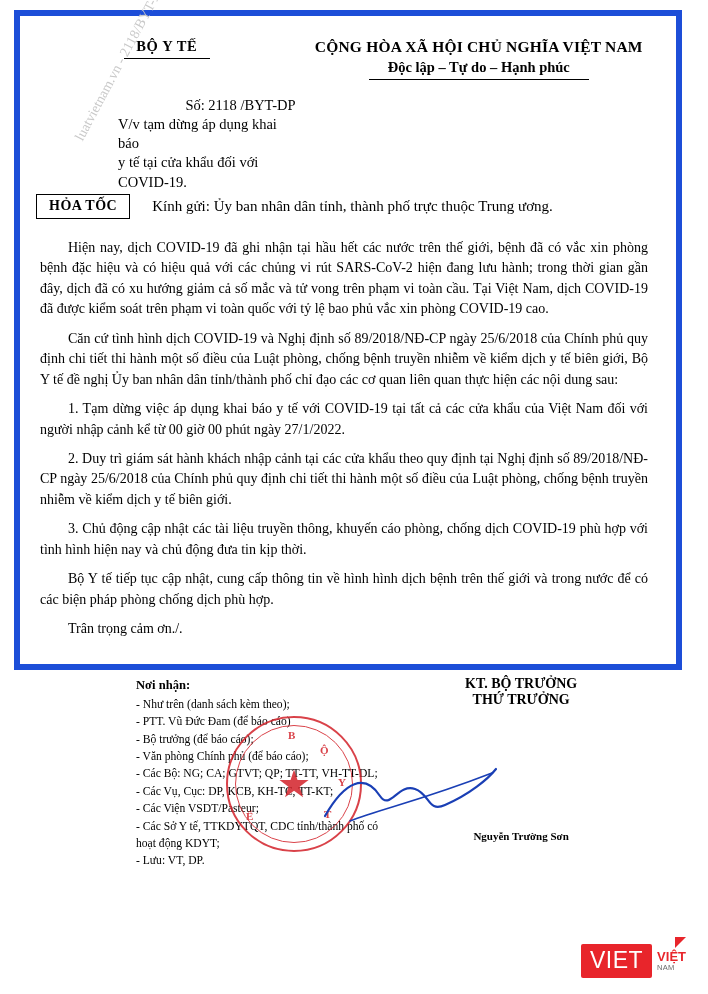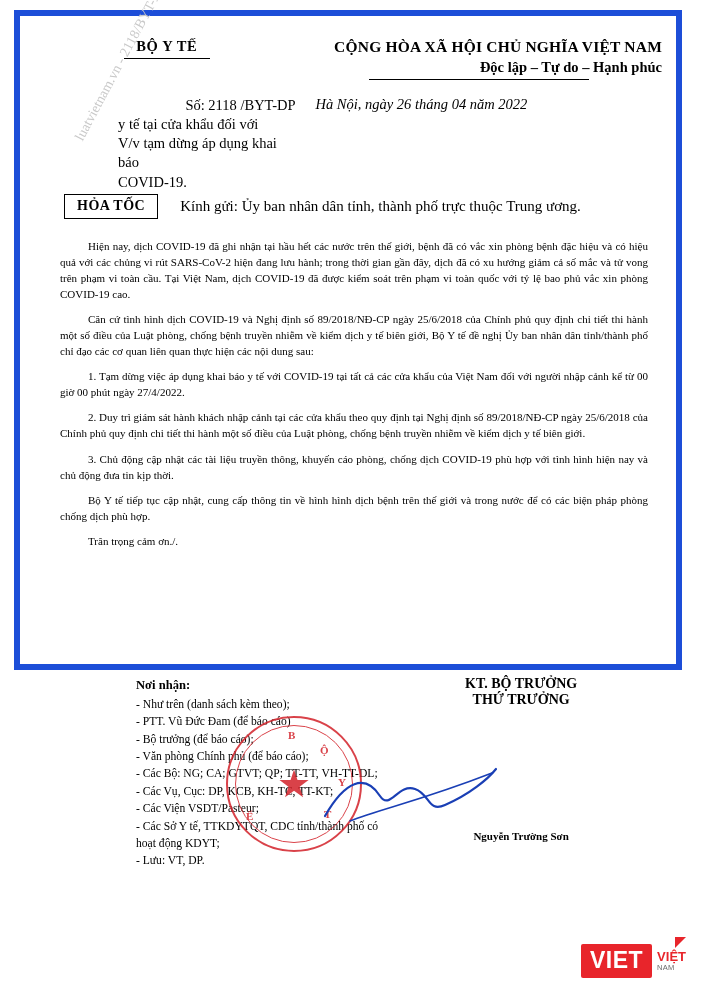--- a/index.html
+++ b/index.html
@@ -48,21 +48,21 @@
     display: flex;
   }
   .header-left {
     width: 42%;
     text-align: center;
     padding-left: 18px;
     box-sizing: border-box;
   }
   .header-right {
     width: 58%;
-    text-align: right;
+    text-align: center;
     padding-right: 14px;
     box-sizing: border-box;
   }
   .org-name {
     font-size: 14.5px;
     font-weight: bold;
     letter-spacing: 0.6px;
   }
   .nation-name {
     font-size: 15.5px;
@@ -114,40 +114,40 @@
   }
   .hoatoc-wrap {
     position: absolute;
     top: 178px;
     left: 0;
     width: 100%;
     display: flex;
     align-items: flex-start;
   }
   .hoatoc {
-    margin-left: 44px;
+    margin-left: 16px;
     border: 1px solid #000;
     padding: 3px 12px 4px 12px;
     font-size: 14px;
     font-weight: bold;
     letter-spacing: 0.5px;
   }
   .kinhgui {
     margin-left: 22px;
     font-size: 15px;
     padding-top: 4px;
   }
 
   
   .body-text {
     position: absolute;
     top: 222px;
-    left: 40px;
+    left: 20px;
     right: 28px;
-    font-size: 11px;
+    font-size: 14px;
     line-height: 1.46;
     text-align: justify;
   }
   .body-text p {
     margin: 0 0 9px 0;
     text-indent: 28px;
   }
 
   
   .sig {
@@ -263,21 +263,21 @@
     position: absolute;
     right: 22px;
     bottom: 16px;
     display: flex;
     align-items: center;
   }
   .logo-main {
     background: #e8252b;
     color: #ffffff;
     font-family: "Liberation Sans", sans-serif;
-    font-weight: bold;
+    font-weight: normal;
     font-size: 23px;
     padding: 3px 9px 4px 9px;
     letter-spacing: 0.5px;
     border-radius: 2px;
   }
   .logo-sub {
     margin-left: 5px;
     display: flex;
     flex-direction: column;
     justify-content: center;
@@ -320,38 +320,37 @@
         <div class="header-right">
           <div class="nation-name">CỘNG HÒA XÃ HỘI CHỦ NGHĨA VIỆT NAM</div>
           <div class="nation-motto">Độc lập – Tự do – Hạnh phúc</div>
           <div class="rule-right"></div>
         </div>
       </div>
 
       <div class="meta">
         <div class="meta-left">
           <div class="docnum">Số: 2118 /BYT-DP</div>
+          <div>V/v tạm dừng áp dụng khai báo</div>
           <div>y tế tại cửa khẩu đối với</div>
-          <div>V/v tạm dừng áp dụng khai báo</div>
           <div>COVID-19.</div>
         </div>
-        <div class="meta-right">Hà Nội, ngày 26 tháng 04 năm 2022</div>
       </div>
 
       <div class="hoatoc-wrap">
         <div class="hoatoc">HỎA TỐC</div>
         <div class="kinhgui">Kính gửi: Ủy ban nhân dân tỉnh, thành phố trực thuộc Trung ương.</div>
       </div>
 
       <div class="watermark">luatvietnam.vn - 2118/BYT-DP 2022 Long...</div>
 
       <div class="body-text">
         <p>Hiện nay, dịch COVID-19 đã ghi nhận tại hầu hết các nước trên thế giới, bệnh đã có vắc xin phòng bệnh đặc hiệu và có hiệu quả với các chủng vi rút SARS-CoV-2 hiện đang lưu hành; trong thời gian gần đây, dịch đã có xu hướng giảm cả số mắc và tử vong trên phạm vi toàn cầu. Tại Việt Nam, dịch COVID-19 đã được kiểm soát trên phạm vi toàn quốc với tỷ lệ bao phủ vắc xin phòng COVID-19 cao.</p>
         <p>Căn cứ tình hình dịch COVID-19 và Nghị định số 89/2018/NĐ-CP ngày 25/6/2018 của Chính phủ quy định chi tiết thi hành một số điều của Luật phòng, chống bệnh truyền nhiễm về kiểm dịch y tế biên giới, Bộ Y tế đề nghị Ủy ban nhân dân tỉnh/thành phố chỉ đạo các cơ quan liên quan thực hiện các nội dung sau:</p>
-        <p>1. Tạm dừng việc áp dụng khai báo y tế với COVID-19 tại tất cả các cửa khẩu của Việt Nam đối với người nhập cảnh kể từ 00 giờ 00 phút ngày 27/4/2022.</p>
+        <p>1. Tạm dừng việc áp dụng khai báo y tế với COVID-19 tại tất cả các cửa khẩu của Việt Nam đối với người nhập cảnh kể từ 00 giờ 00 phút ngày 27/1/2022.</p>
         <p>2. Duy trì giám sát hành khách nhập cảnh tại các cửa khẩu theo quy định tại Nghị định số 89/2018/NĐ-CP ngày 25/6/2018 của Chính phủ quy định chi tiết thi hành một số điều của Luật phòng, chống bệnh truyền nhiễm về kiểm dịch y tế biên giới.</p>
         <p>3. Chủ động cập nhật các tài liệu truyền thông, khuyến cáo phòng, chống dịch COVID-19 phù hợp với tình hình hiện nay và chủ động đưa tin kịp thời.</p>
         <p>Bộ Y tế tiếp tục cập nhật, cung cấp thông tin về hình hình dịch bệnh trên thế giới và trong nước để có các biện pháp phòng chống dịch phù hợp.</p>
         <p>Trân trọng cảm ơn./.</p>
       </div>
 
       <div class="sig">
         <div class="recipients">
           <div class="title">Nơi nhận:</div>
           <div class="item">- Như trên (danh sách kèm theo);</div>

